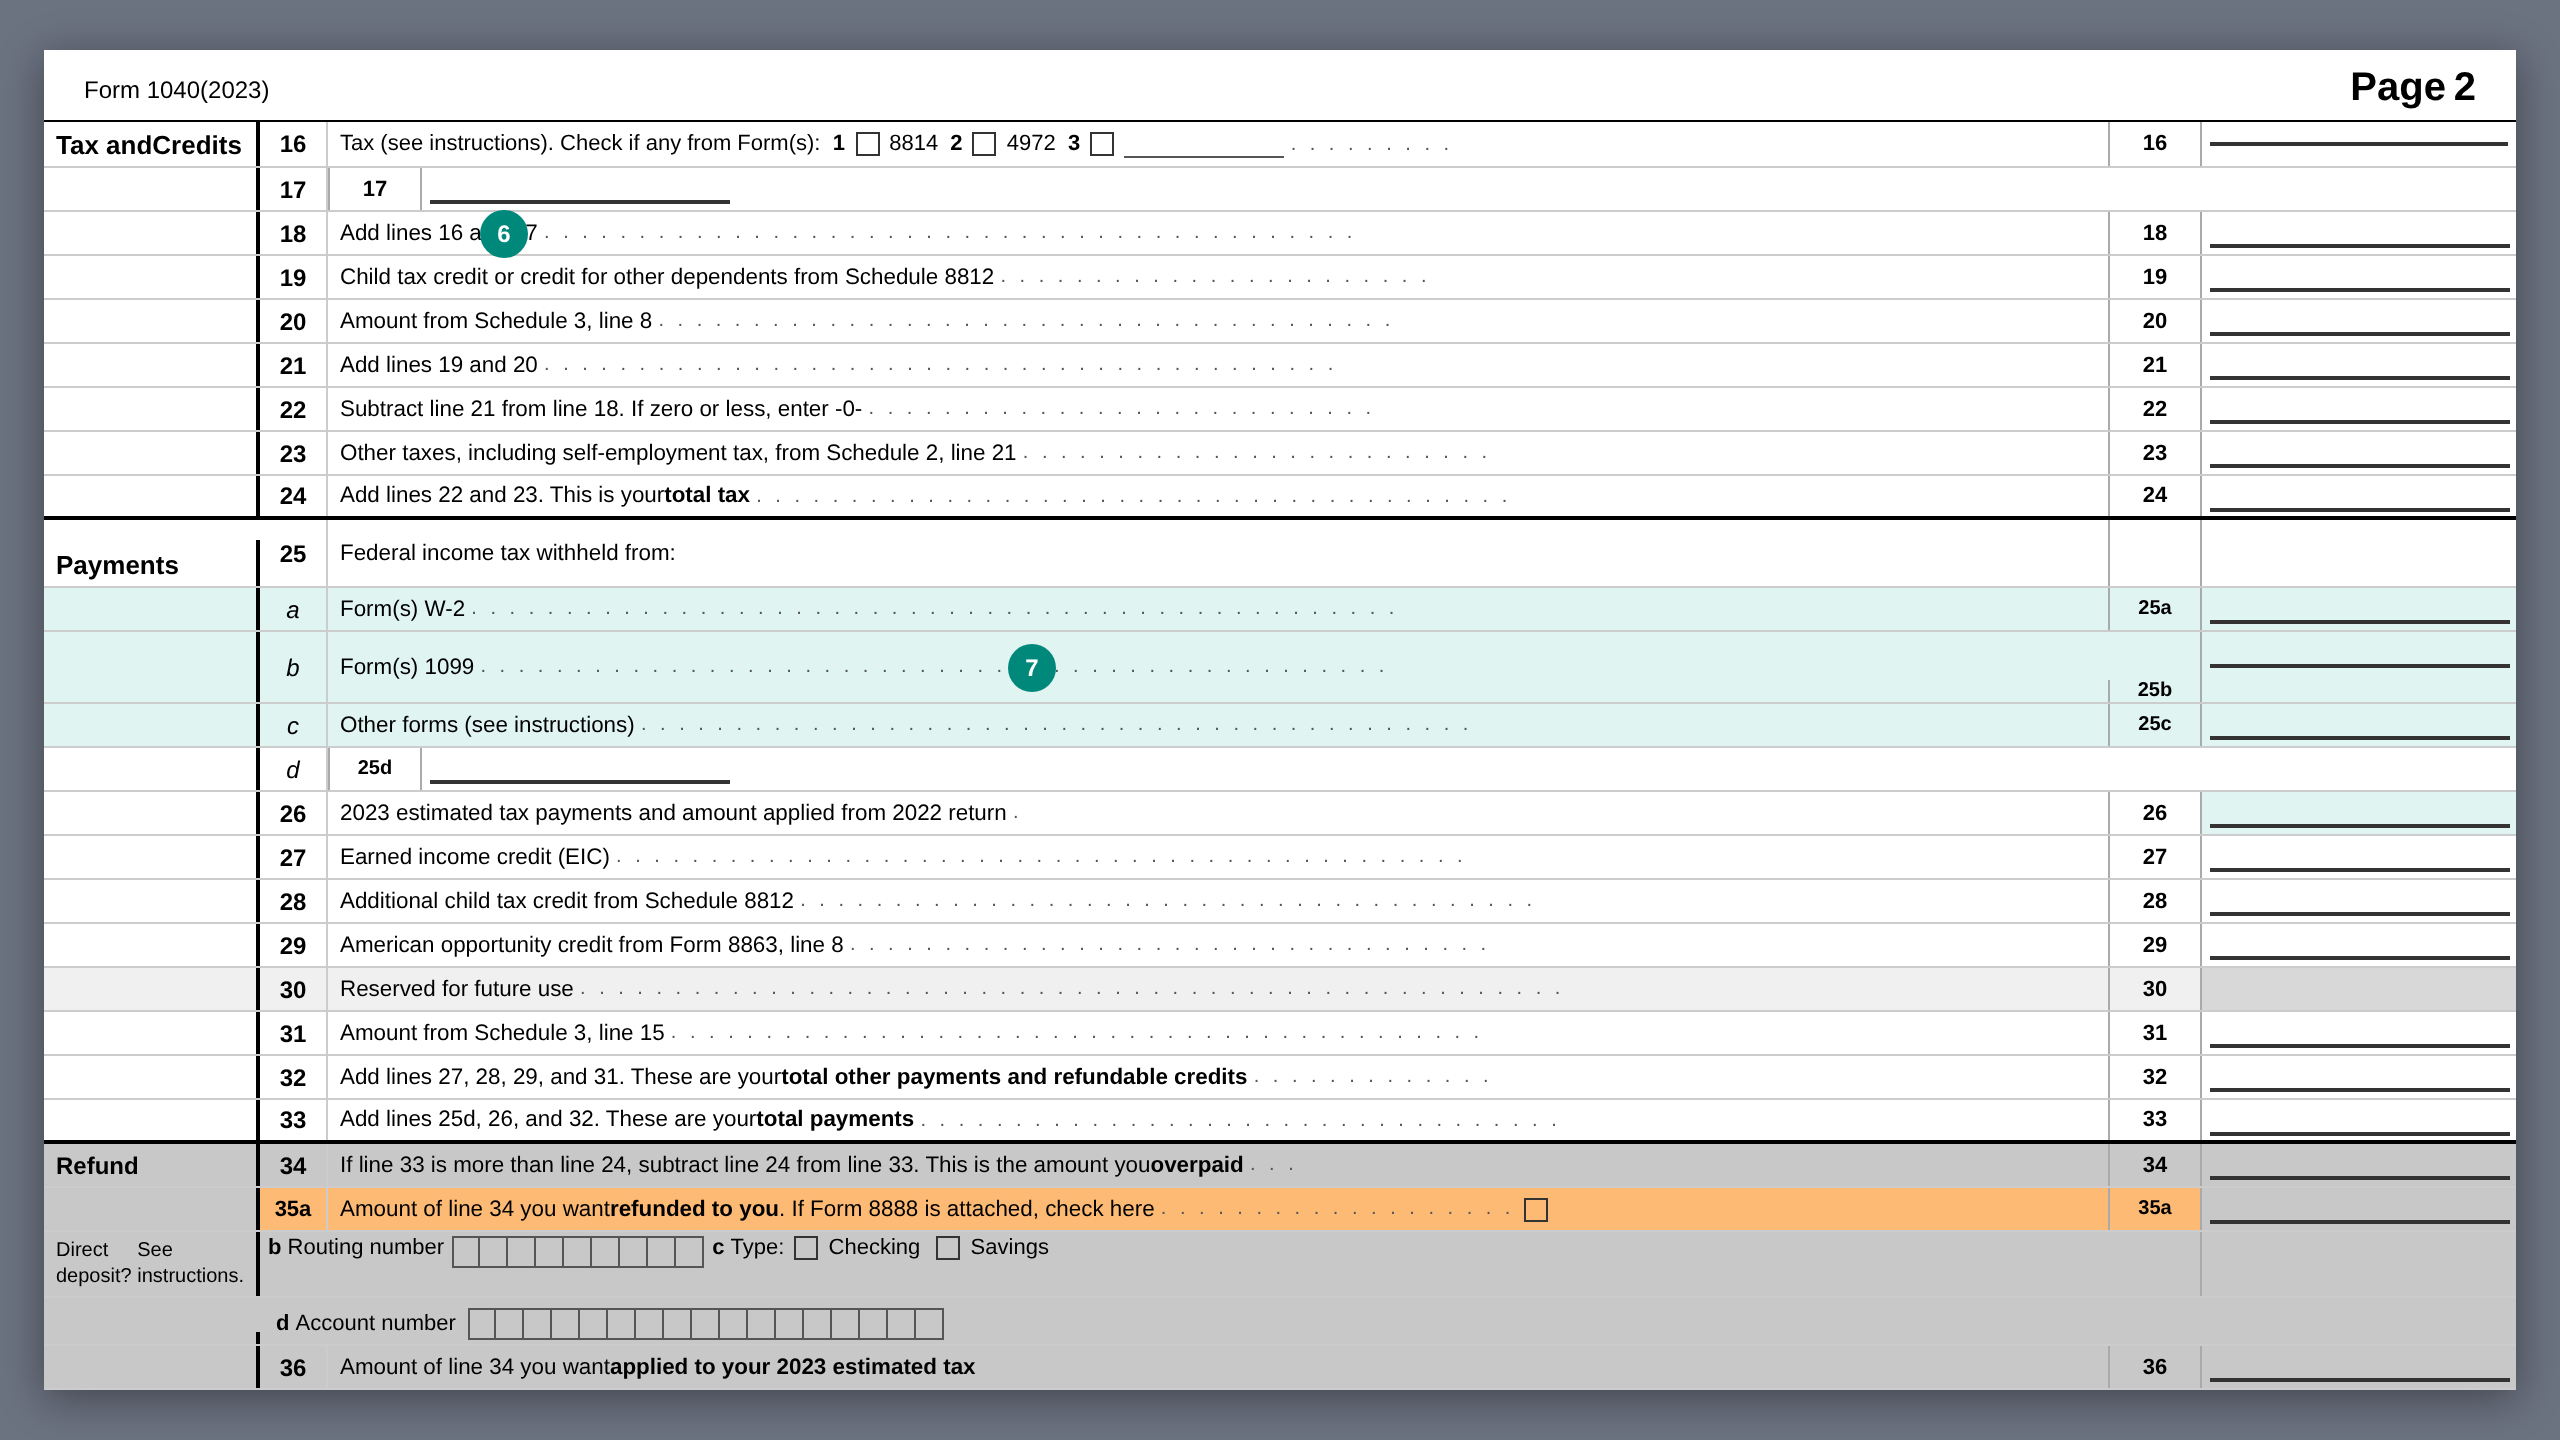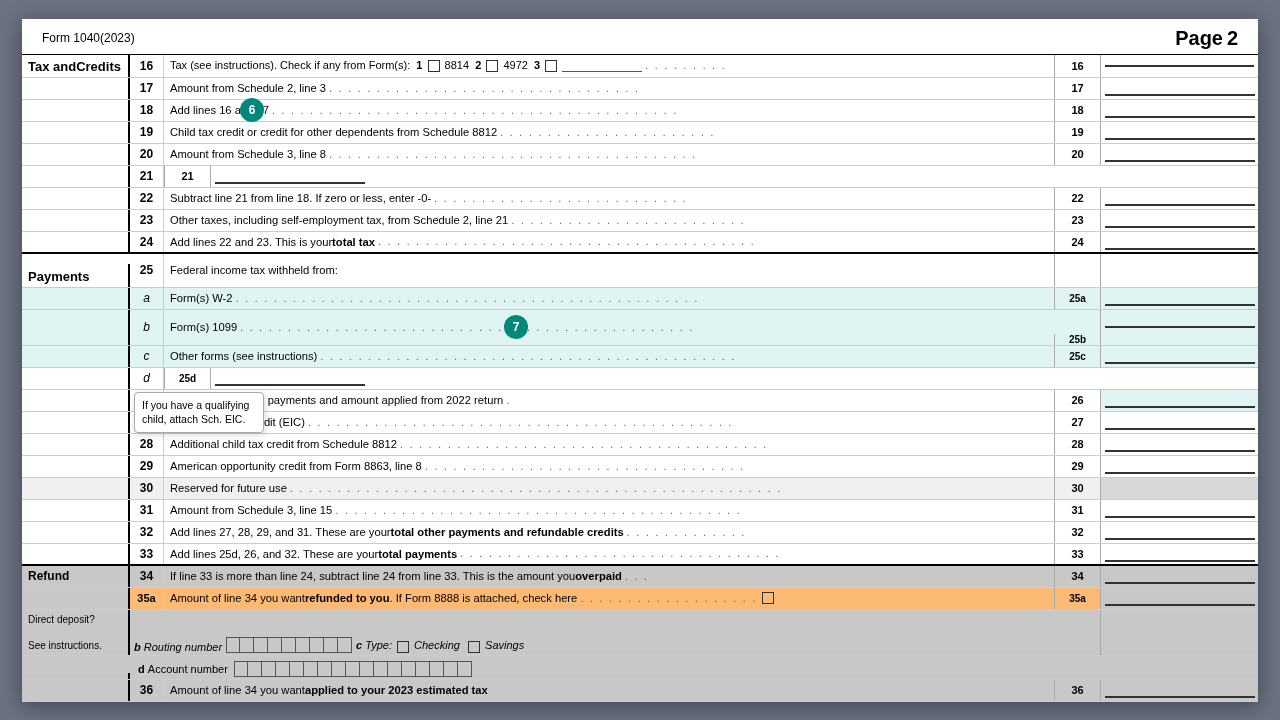--- a/index.html
+++ b/index.html
@@ -167,23 +167,20 @@
       </div>
       <div class="col-ref">16</div>
       <div style="width:158px;border-left:1px solid #aaa;display:flex;align-items:center;">
         <div style="width:150px;height:2px;border-bottom:2px solid #333;margin:0 4px;"></div>
       </div>
     </div>
 
     <div class="row">
       <div class="col-section"></div>
       <div class="col-linenum">17</div>
-      <div class="col-desc">
-        Amount from Schedule 2, line 3&nbsp;<span class="dots">. . . . . . . . . . . . . . . . . . . . . . . . . . . . . . . . .</span>
-      </div>
       <div class="col-ref">17</div>
       <div style="width:158px;border-left:1px solid #aaa;">
         <div style="width:150px;height:2px;border-bottom:2px solid #333;margin:16px 4px 2px 4px;"></div>
       </div>
     </div>
 
     <div class="row" style="position:relative;">
 
       <div class="badge badge-6" style="left:218px;top:50%;transform:translateY(-50%);position:absolute;">6</div>
       <div class="col-section"></div>
@@ -217,20 +214,23 @@
       </div>
       <div class="col-ref">20</div>
       <div style="width:158px;border-left:1px solid #aaa;">
         <div style="width:150px;height:2px;border-bottom:2px solid #333;margin:16px 4px 2px 4px;"></div>
       </div>
     </div>
 
     <div class="row">
       <div class="col-section"></div>
       <div class="col-linenum">21</div>
+      <div class="col-desc">
+        Add lines 19 and 20&nbsp;<span class="dots">. . . . . . . . . . . . . . . . . . . . . . . . . . . . . . . . . . . . . . . . . .</span>
+      </div>
       <div class="col-ref">21</div>
       <div style="width:158px;border-left:1px solid #aaa;">
         <div style="width:150px;height:2px;border-bottom:2px solid #333;margin:16px 4px 2px 4px;"></div>
       </div>
     </div>
 
     <div class="row">
       <div class="col-section"></div>
       <div class="col-linenum">22</div>
       <div class="col-desc">
@@ -318,23 +318,20 @@
       <div class="col-section"></div>
       <div class="col-linenum" style="font-weight:normal;font-style:italic;">d</div>
       <div class="col-ref" style="font-size:10px;">25d</div>
       <div style="width:158px;border-left:1px solid #aaa;">
         <div style="width:150px;height:2px;border-bottom:2px solid #333;margin:16px 4px 2px 4px;"></div>
       </div>
     </div>
 
     <div class="row" style="position:relative;">
 
-      <div class="tooltip-box" style="position:absolute;left:112px;top:2px;width:130px;background:white;border:1px solid #aaa;border-radius:4px;font-size:10.5px;padding:5px 7px;z-index:20;line-height:1.4;box-shadow:1px 2px 6px rgba(0,0,0,0.15);">
-        If you have a qualifying child, attach Sch. EIC.
-      </div>
       <div class="col-section"></div>
       <div class="col-linenum">26</div>
       <div class="col-desc">
         2023 estimated tax payments and amount applied from 2022 return&nbsp;<span class="dots">.</span>
       </div>
       <div class="col-ref">26</div>
       <div style="width:158px;border-left:1px solid #aaa;background:#e0f4f2;">
         <div style="width:150px;height:2px;border-bottom:2px solid #333;margin:16px 4px 2px 4px;"></div>
       </div>
     </div>
@@ -440,26 +437,26 @@
       <div class="col-desc">
         Amount of line 34 you want <strong>refunded to you</strong>. If Form 8888 is attached, check here&nbsp;<span class="dots">. . . . . . . . . . . . . . . . . . .</span>&nbsp;<span class="check-box"></span>
       </div>
       <div class="col-ref" style="font-size:10px;">35a</div>
       <div style="width:158px;border-left:1px solid #aaa;background:#c8c8c8;">
         <div style="width:150px;height:2px;border-bottom:2px solid #333;margin:16px 4px 2px 4px;"></div>
       </div>
     </div>
 
     <div class="row refund-bg" style="background:#c8c8c8;min-height:26px;">
-      <div class="col-section" style="background:#c8c8c8;font-size:10px;font-weight:normal;flex-direction:column;align-items:flex-start;justify-content:center;line-height:1.3;">
+      <div class="col-section" style="background:#c8c8c8;font-size:10px;font-weight:normal;flex-direction:row;align-items:flex-start;justify-content:center;line-height:1.3;">
         <span>Direct deposit?</span>
           <br>
         <span>See instructions.</span>
       </div>
-      <div style="flex:1;display:flex;align-items:flex-end;padding:2px 4px;font-size:11px;gap:4px;font-style:italic;">
+      <div style="flex:1;display:flex;align-items:flex-start;padding:2px 4px;font-size:11px;gap:4px;">
         <span><strong>b</strong>&nbsp;Routing number</span>
         <span style="display:inline-flex;gap:0;">
 
           <span style="display:inline-flex;">
             <span style="width:14px;height:16px;border:1px solid #555;display:inline-block;"></span>
               <span style="width:14px;height:16px;border:1px solid #555;border-left:none;display:inline-block;"></span>
               <span style="width:14px;height:16px;border:1px solid #555;border-left:none;display:inline-block;"></span>
               <span style="width:14px;height:16px;border:1px solid #555;border-left:none;display:inline-block;"></span>
               <span style="width:14px;height:16px;border:1px solid #555;border-left:none;display:inline-block;"></span>
               <span style="width:14px;height:16px;border:1px solid #555;border-left:none;display:inline-block;"></span>

